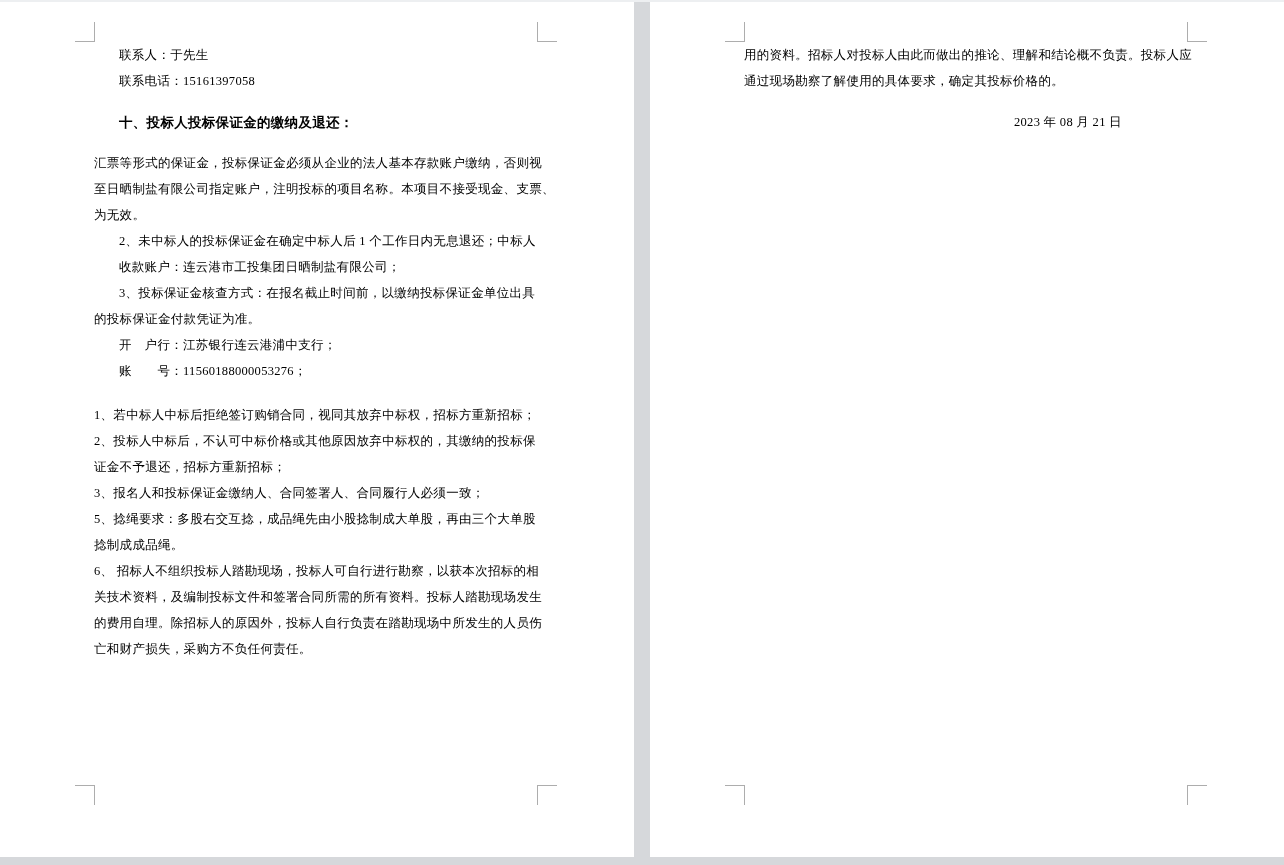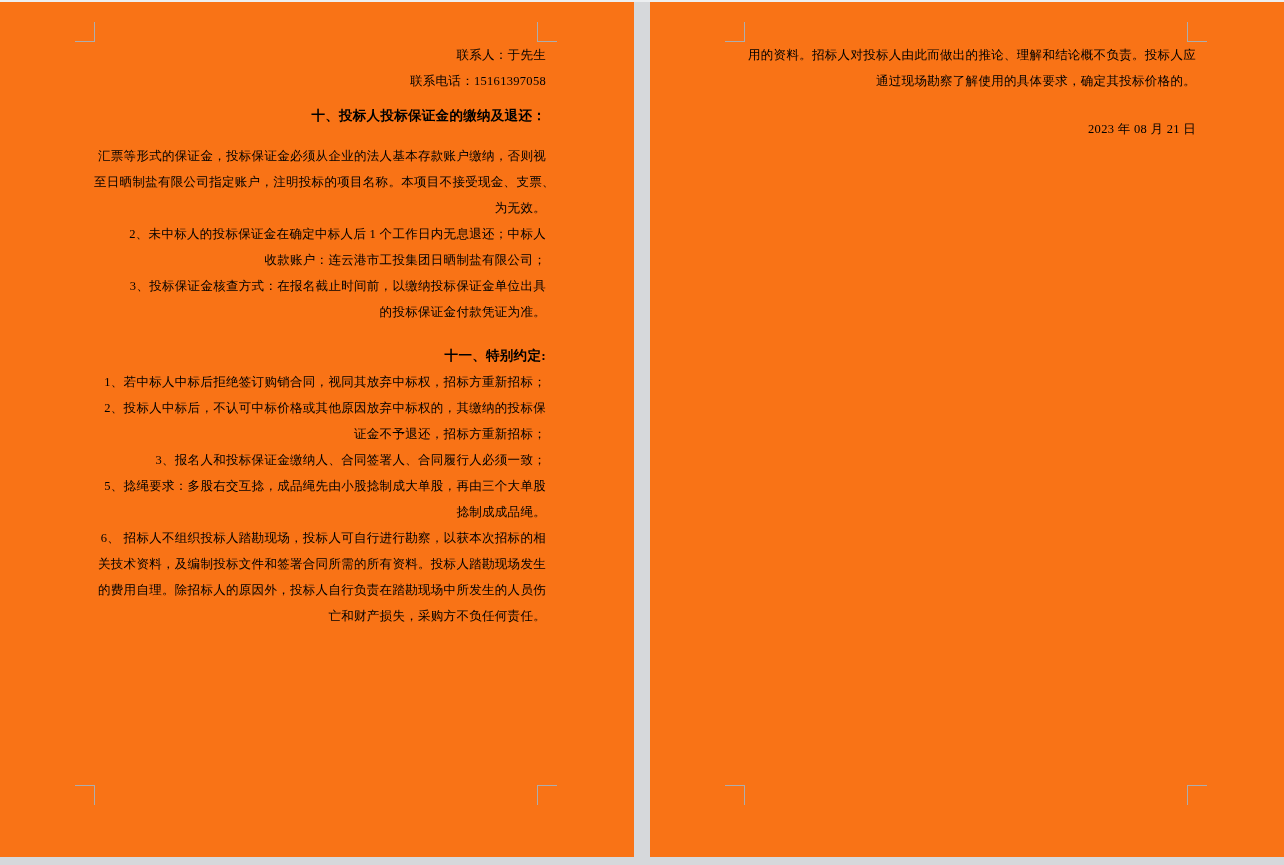--- a/index.html
+++ b/index.html
@@ -13,22 +13,21 @@
     width:1284px; height:865px;
     background:#d6d8db;
     overflow:hidden;
   }
   .top-strip {
     position:absolute; left:0; top:0; width:1284px; height:2px;
     background:#edeff1; z-index:5;
   }
   .page {
     position:absolute; top:0; height:857px; width:634px;
-    background:#f97316;
-    text-align:right;
+    background:#ffffff;
   }
   .page-left  { left:0; }
   .page-right { left:650px; }
   
   .mark { position:absolute; width:20px; height:20px; }
   .mark.tl { left:75px;  top:22px;  border-right:1px solid #adadad;  border-bottom:1px solid #adadad; }
   .mark.tr { left:537px; top:22px;  border-left:1px solid #adadad;   border-bottom:1px solid #adadad; }
   .mark.bl { left:75px;  top:785px; border-right:1px solid #adadad;  border-top:1px solid #adadad; }
   .mark.br { left:537px; top:785px; border-left:1px solid #adadad;   border-top:1px solid #adadad; }
   .text-area {
@@ -37,24 +36,24 @@
   }
   .line {
     font-size:12.5px;
     line-height:26px;
     height:26px;
     white-space:nowrap;
     letter-spacing:0.3px;
   }
   .t-indent   { padding-left:25px; }
   .t-flush    { }
-  .t-heading1 { font-weight:bold; font-size:13.5px; padding-left:25px; margin-top:9px; margin-bottom:14px; }
+  .t-heading1 { font-weight:bold; font-size:13.5px; padding-left:25px; margin-top:16px; margin-bottom:14px; }
   .t-heading2 { font-weight:bold; font-size:13.5px; padding-left:25px; }
   .t-blank    { height:18px; }
-  .t-date     { padding-left:270px; margin-top:22px; }
+  .t-date     { padding-left:270px; margin-top:15px; }
 </style>
 </head>
 <body>
 
 <div class="canvas">
   <div class="top-strip"></div>
 
   <div class="page page-left">
     <div class="mark tl"></div>
     <div class="mark tr"></div>
@@ -64,22 +63,23 @@
         <div class="line t-indent">联系人：于先生</div>
         <div class="line t-indent">联系电话：15161397058</div>
         <div class="line t-heading1">十、投标人投标保证金的缴纳及退还：</div>
         <div class="line t-flush">汇票等形式的保证金，投标保证金必须从企业的法人基本存款账户缴纳，否则视</div>
         <div class="line t-flush">至日晒制盐有限公司指定账户，注明投标的项目名称。本项目不接受现金、支票、</div>
         <div class="line t-flush">为无效。</div>
         <div class="line t-indent">2、未中标人的投标保证金在确定中标人后 1 个工作日内无息退还；中标人</div>
         <div class="line t-indent">收款账户：连云港市工投集团日晒制盐有限公司；</div>
         <div class="line t-indent">3、投标保证金核查方式：在报名截止时间前，以缴纳投标保证金单位出具</div>
         <div class="line t-flush">的投标保证金付款凭证为准。</div>
+        <div class="line t-indent">开　户行：江苏银行连云港浦中支行；</div>
+        <div class="line t-indent">账　　号：11560188000053276；</div>
         <div class="line t-blank"></div>
-        <div class="line t-heading2">十一、特别约定:</div>
         <div class="line t-flush">1、若中标人中标后拒绝签订购销合同，视同其放弃中标权，招标方重新招标；</div>
         <div class="line t-flush">2、投标人中标后，不认可中标价格或其他原因放弃中标权的，其缴纳的投标保</div>
         <div class="line t-flush">证金不予退还，招标方重新招标；</div>
         <div class="line t-flush">3、报名人和投标保证金缴纳人、合同签署人、合同履行人必须一致；</div>
         <div class="line t-flush">5、捻绳要求：多股右交互捻，成品绳先由小股捻制成大单股，再由三个大单股</div>
         <div class="line t-flush">捻制成成品绳。</div>
         <div class="line t-flush">6、 招标人不组织投标人踏勘现场，投标人可自行进行勘察，以获本次招标的相</div>
         <div class="line t-flush">关技术资料，及编制投标文件和签署合同所需的所有资料。投标人踏勘现场发生</div>
         <div class="line t-flush">的费用自理。除招标人的原因外，投标人自行负责在踏勘现场中所发生的人员伤</div>
         <div class="line t-flush">亡和财产损失，采购方不负任何责任。</div>

